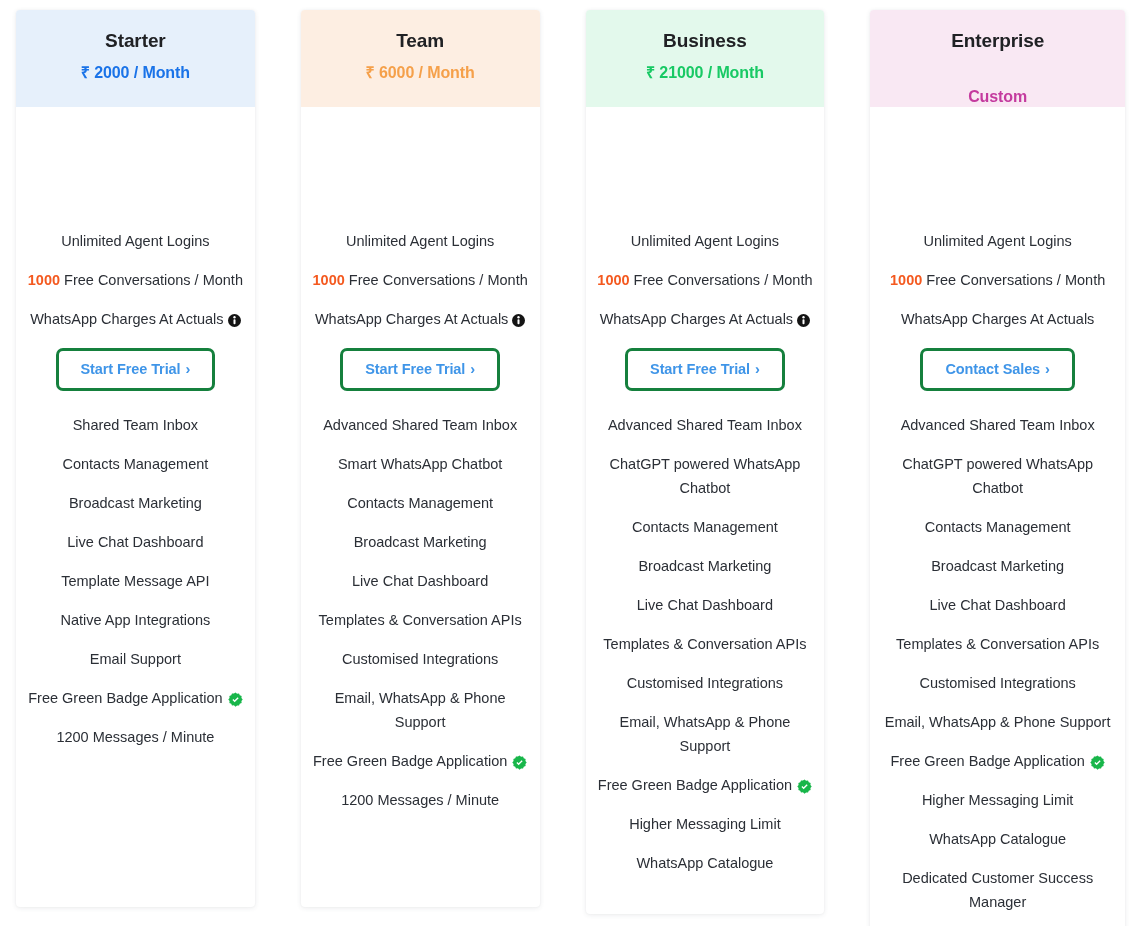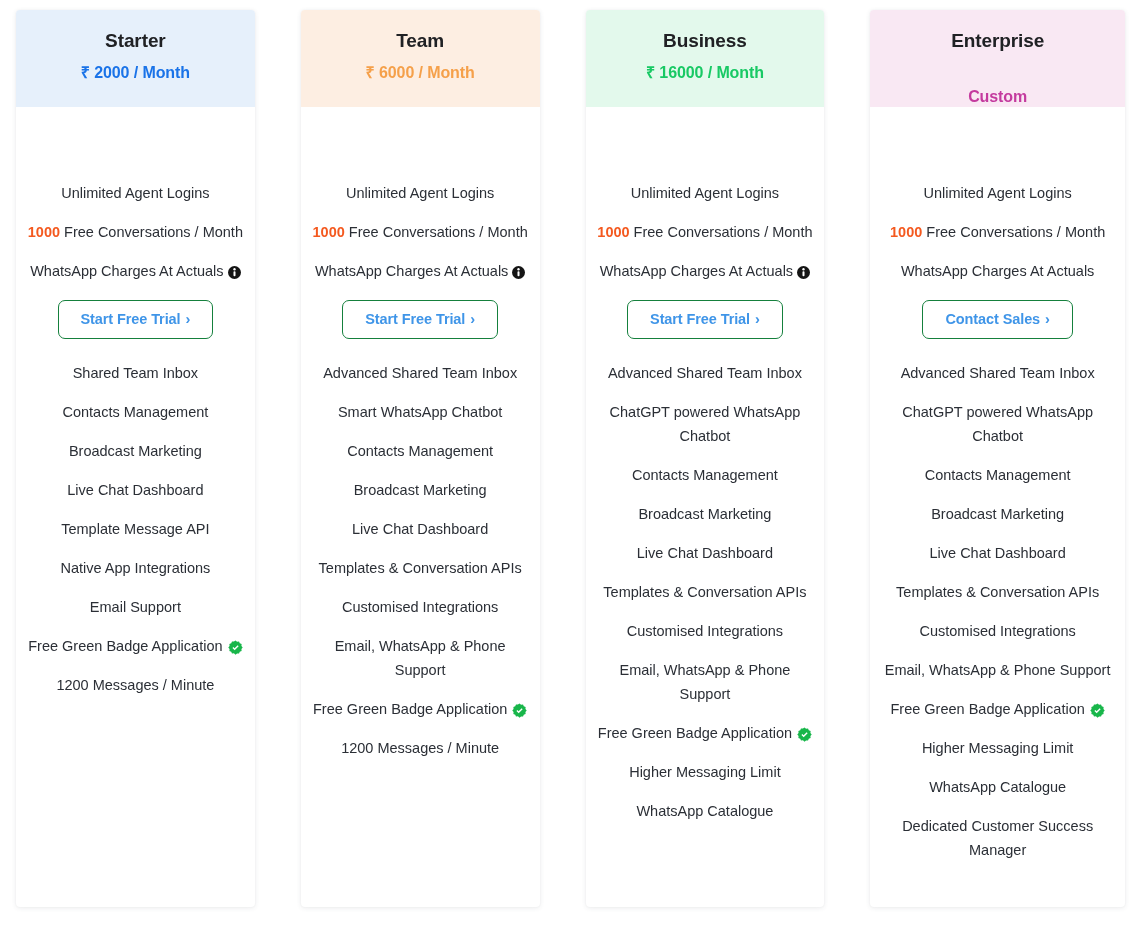--- a/index.html
+++ b/index.html
@@ -25,20 +25,21 @@
 
   .plan-card {
     width: 240px;
     background: #ffffff;
     border-radius: 4px;
     box-shadow: 0 1px 5px rgba(60, 64, 80, 0.10), 0 0 2px rgba(60,64,80,0.06);
     overflow: hidden;
     display: flex;
     flex-direction: column;
     min-height: 897px;
+    gap: 48px;
   }
 
   .plan-card.enterprise { width: 256px; }
 
   .card-header {
     height: 97px;
     box-sizing: border-box;
     padding-top: 19px;
     text-align: center;
   }
@@ -113,21 +114,21 @@
 
   .cta-wrap {
     margin-top: 12px;
     margin-bottom: 22px;
     display: flex;
     justify-content: center;
   }
 
   .cta-button {
     display: inline-block;
-    border: 1px solid #15803d;
+    border: 3px solid #15803d;
     border-radius: 7px;
     background: #ffffff;
     color: #3f95e8;
     font-size: 14.5px;
     font-weight: 700;
     letter-spacing: -0.1px;
     padding: 10px 22px;
     line-height: 17px;
     cursor: pointer;
     white-space: nowrap;
@@ -286,21 +287,21 @@
           </li>
           <li class="feature-item">
             <span class="label">1200 Messages / Minute</span>
           </li>
         </ul>
       </div>
     </div>
     <div class="plan-card">
       <div class="card-header" style="background: rgb(227, 249, 236);">
         <div class="plan-name">Business</div>
-        <div class="plan-price" style="color: rgb(24, 201, 100);">₹ 16000 / Month</div>
+        <div class="plan-price" style="color: rgb(24, 201, 100);">₹ 21000 / Month</div>
       </div>
       <div class="card-body">
         <div class="highlights">
           <div class="highlight-row">
             <span>Unlimited Agent Logins</span>
           </div>
           <div class="highlight-row">
             <span class="qty-badge">1000</span>
             <span>Free Conversations / Month</span>
           </div>

